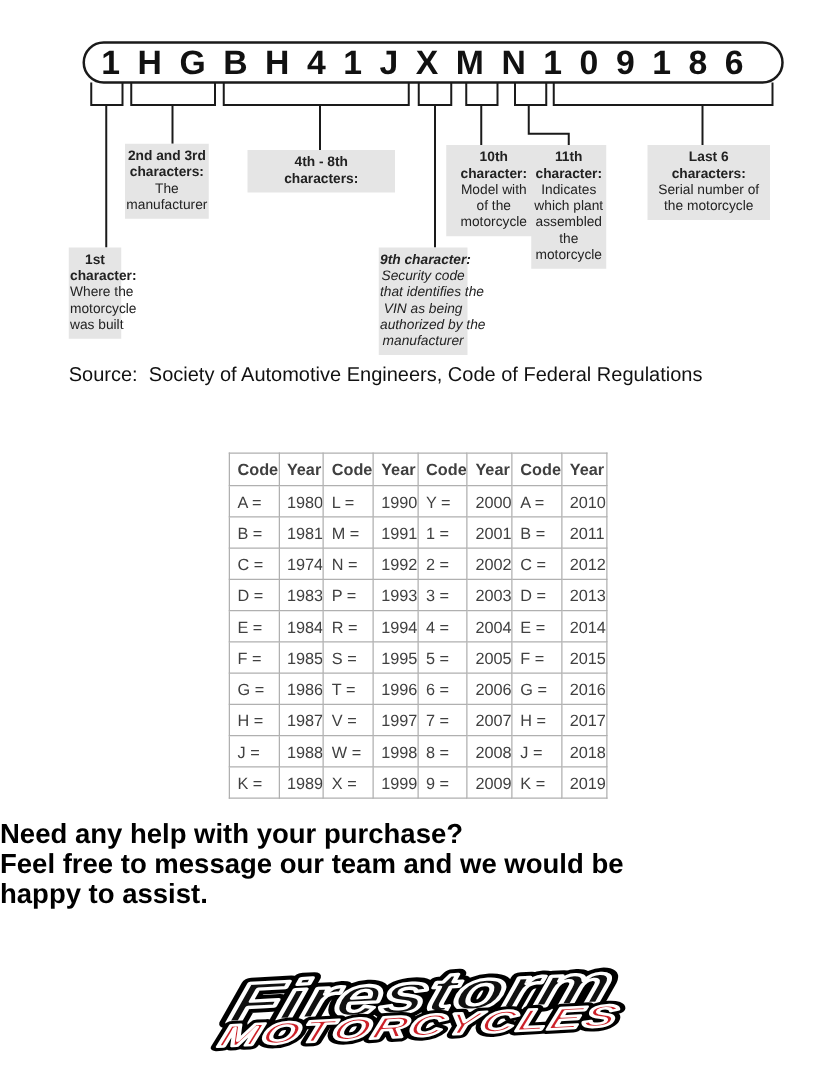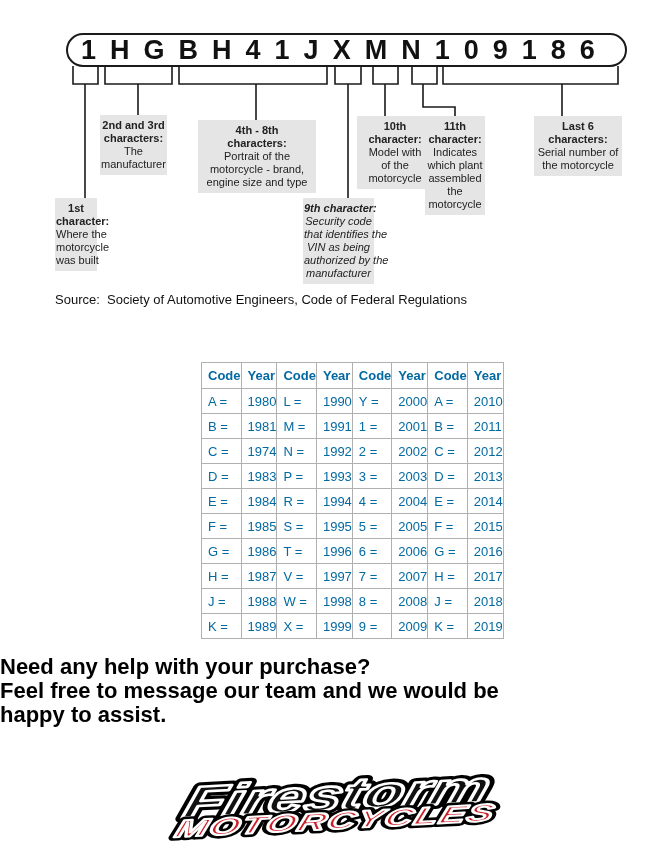--- a/index.html
+++ b/index.html
@@ -21,27 +21,27 @@
   .connectors path{fill:none;stroke:#1a1a1a;stroke-width:1.6;}
   
   .callout{
     position:absolute;background:#e5e5e5;color:#222;text-align:center;
     font-size:11px;line-height:13px;padding:4px 1px;box-sizing:border-box;
   }
   .callout-title{font-weight:bold;white-space:pre;}
   .callout-body{white-space:pre;}
   
   .source-note{
-    position:absolute;left:55px;top:292px;font-size:13px;color:#111;
+    position:absolute;left:55px;top:292px;font-size:16px;color:#111;
     white-space:pre;
   }
   
   .year-table{
-    position:absolute;left:201px;top:362px;border-collapse:collapse;
-    font-size:13px;color:#0369a1;table-layout:fixed;
+    position:absolute;left:183px;top:362px;border-collapse:collapse;
+    font-size:13px;color:#404040;table-layout:fixed;
   }
   .year-table th,.year-table td{
     border:1px solid #b0b0b0;text-align:left;padding:0 0 0 6px;
     overflow:hidden;white-space:nowrap;
   }
   .year-table th{font-weight:bold;height:25px;}
   .year-table td{font-weight:normal;height:24px;}
   
   .help-text{
     position:absolute;left:0;top:655px;width:654px;
@@ -106,23 +106,20 @@
   </div>
   <div class="callout" style="left:100px;top:115px;width:67px;">
     <div class="callout-title">2nd and 3rd
 characters:</div>
     <div class="callout-body">The
 manufacturer</div>
   </div>
   <div class="callout" style="left:198px;top:120px;width:118px;">
     <div class="callout-title">4th - 8th
 characters:</div>
-    <div class="callout-body">Portrait of the
-motorcycle - brand,
-engine size and type</div>
   </div>
   <div class="callout" style="left:303px;top:198px;width:71px;font-style:italic;">
     <div class="callout-title">9th character:</div>
     <div class="callout-body">Security code
 that identifies the
 VIN as being
 authorized by the
 manufacturer</div>
   </div>
   <div class="callout" style="left:357px;top:116px;width:76px;">
@@ -134,21 +131,21 @@
   </div>
   <div class="callout" style="left:425px;top:116px;width:60px;">
     <div class="callout-title">11th
 character:</div>
     <div class="callout-body">Indicates
 which plant
 assembled
 the
 motorcycle</div>
   </div>
-  <div class="callout" style="left:534px;top:116px;width:88px;">
+  <div class="callout" style="left:518px;top:116px;width:98px;">
     <div class="callout-title">Last 6
 characters:</div>
     <div class="callout-body">Serial number of
 the motorcycle</div>
   </div>
 
   <div class="source-note">Source:  Society of Automotive Engineers, Code of Federal Regulations</div>
 
   <table class="year-table">
     <colgroup>

